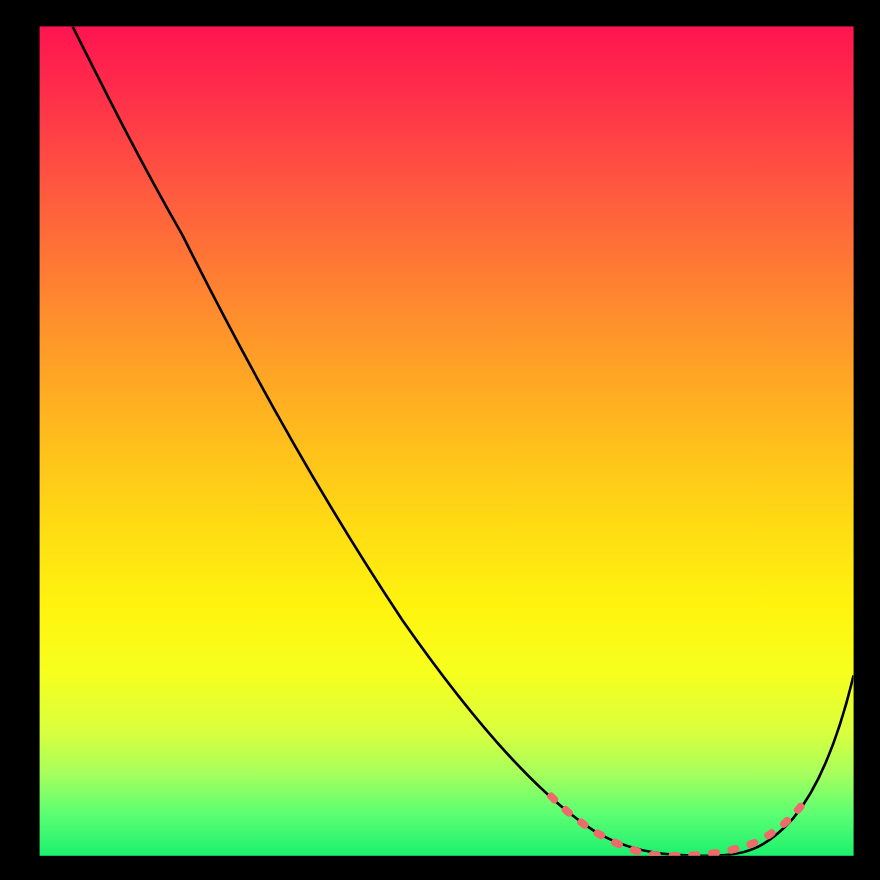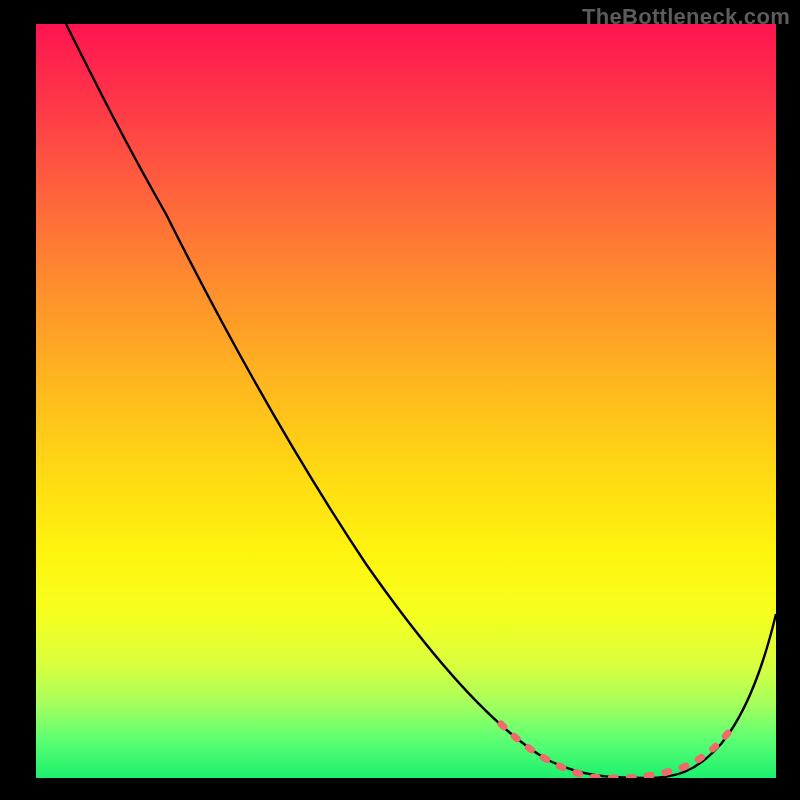--- a/index.html
+++ b/index.html
@@ -59,21 +59,20 @@
     width: 100%;
     height: 100%;
     z-index: 5;
   }
 </style>
 </head>
 <body>
 
 <div class="frame">
 
-  <div class="watermark">TheBottleneck.com</div>
 
   <div class="plot">
     <div class="gradient-bg"></div>
 
     <svg class="curve" viewBox="0 0 740 754" preserveAspectRatio="none">
 
       <path d="M 30 0
                C 60 60, 90 120, 130 190
                C 180 290, 250 420, 330 540
                C 400 640, 460 705, 510 735

